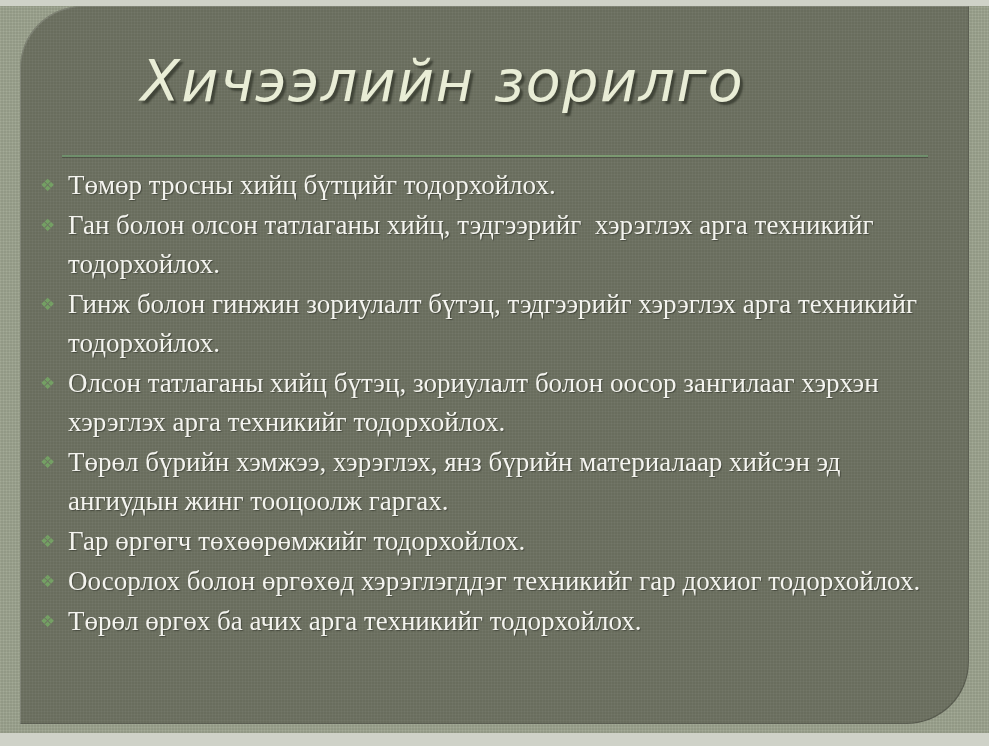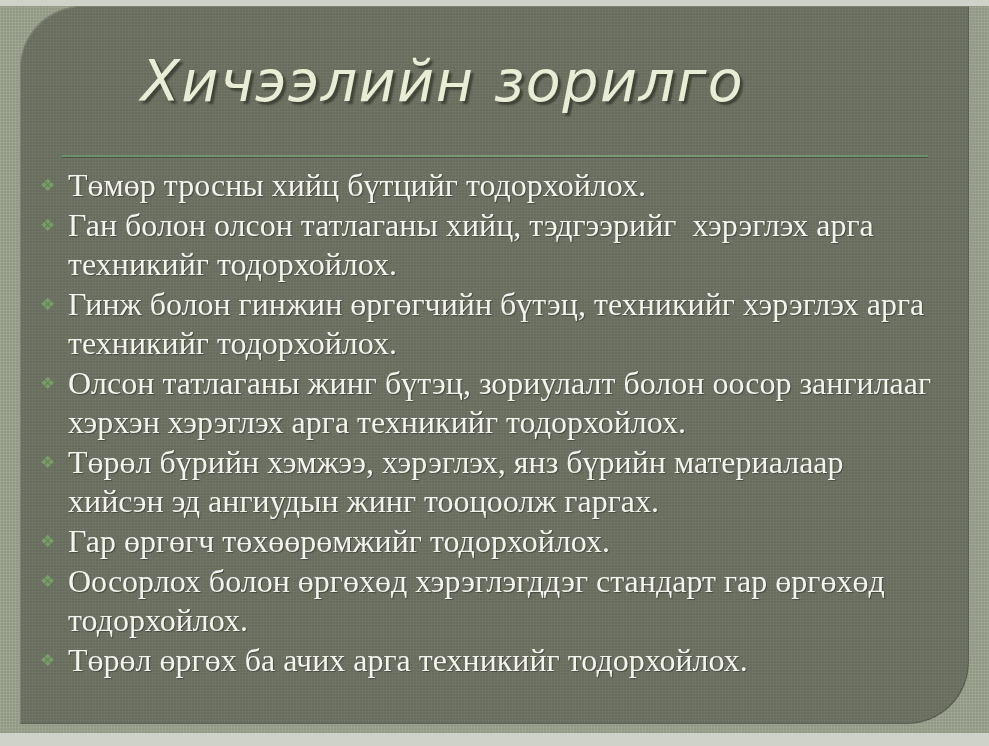--- a/index.html
+++ b/index.html
@@ -117,21 +117,21 @@
     line-height: 39px;
     color: #74a064;
     text-align: left;
     padding-left: 4px;
     box-sizing: border-box;
     user-select: none;
   }
   .bullet-text {
     flex: 1 1 auto;
     font-family: "Liberation Serif", serif;
-    font-size: 32px;
+    font-size: 27px;
     line-height: 39px;
     color: #f4f4ef;
     text-shadow: 1px 1px 1px rgba(25,27,20,0.45);
     white-space: pre-wrap;
   }
 </style>
 </head>
 <body>
 
 <div class="slide">
@@ -151,37 +151,37 @@
       <li class="bullet-item">
         <span class="bullet-marker">❖</span>
         <span class="bullet-text">Төмөр тросны хийц бүтцийг тодорхойлох.</span>
       </li>
       <li class="bullet-item">
         <span class="bullet-marker">❖</span>
         <span class="bullet-text">Ган болон олсон татлаганы хийц, тэдгээрийг  хэрэглэх арга техникийг тодорхойлох.</span>
       </li>
       <li class="bullet-item">
         <span class="bullet-marker">❖</span>
-        <span class="bullet-text">Гинж болон гинжин өргөгчийн бүтэц, техникийг хэрэглэх арга техникийг тодорхойлох.</span>
+        <span class="bullet-text">Гинж болон гинжин зориулалт бүтэц, тэдгээрийг хэрэглэх арга техникийг тодорхойлох.</span>
       </li>
       <li class="bullet-item">
         <span class="bullet-marker">❖</span>
-        <span class="bullet-text">Олсон татлаганы жинг бүтэц, зориулалт болон оосор зангилааг хэрхэн хэрэглэх арга техникийг тодорхойлох.</span>
+        <span class="bullet-text">Олсон татлаганы хийц бүтэц, зориулалт болон оосор зангилааг хэрхэн хэрэглэх арга техникийг тодорхойлох.</span>
       </li>
       <li class="bullet-item">
         <span class="bullet-marker">❖</span>
         <span class="bullet-text">Төрөл бүрийн хэмжээ, хэрэглэх, янз бүрийн материалаар хийсэн эд ангиудын жинг тооцоолж гаргах.</span>
       </li>
       <li class="bullet-item">
         <span class="bullet-marker">❖</span>
         <span class="bullet-text">Гар өргөгч төхөөрөмжийг тодорхойлох.</span>
       </li>
       <li class="bullet-item">
         <span class="bullet-marker">❖</span>
-        <span class="bullet-text">Оосорлох болон өргөхөд хэрэглэгддэг стандарт гар өргөхөд тодорхойлох.</span>
+        <span class="bullet-text">Оосорлох болон өргөхөд хэрэглэгддэг техникийг гар дохиог тодорхойлох.</span>
       </li>
       <li class="bullet-item">
         <span class="bullet-marker">❖</span>
         <span class="bullet-text">Төрөл өргөх ба ачих арга техникийг тодорхойлох.</span>
       </li>
     </ul>
 
 </div>
 
 </body></html>

